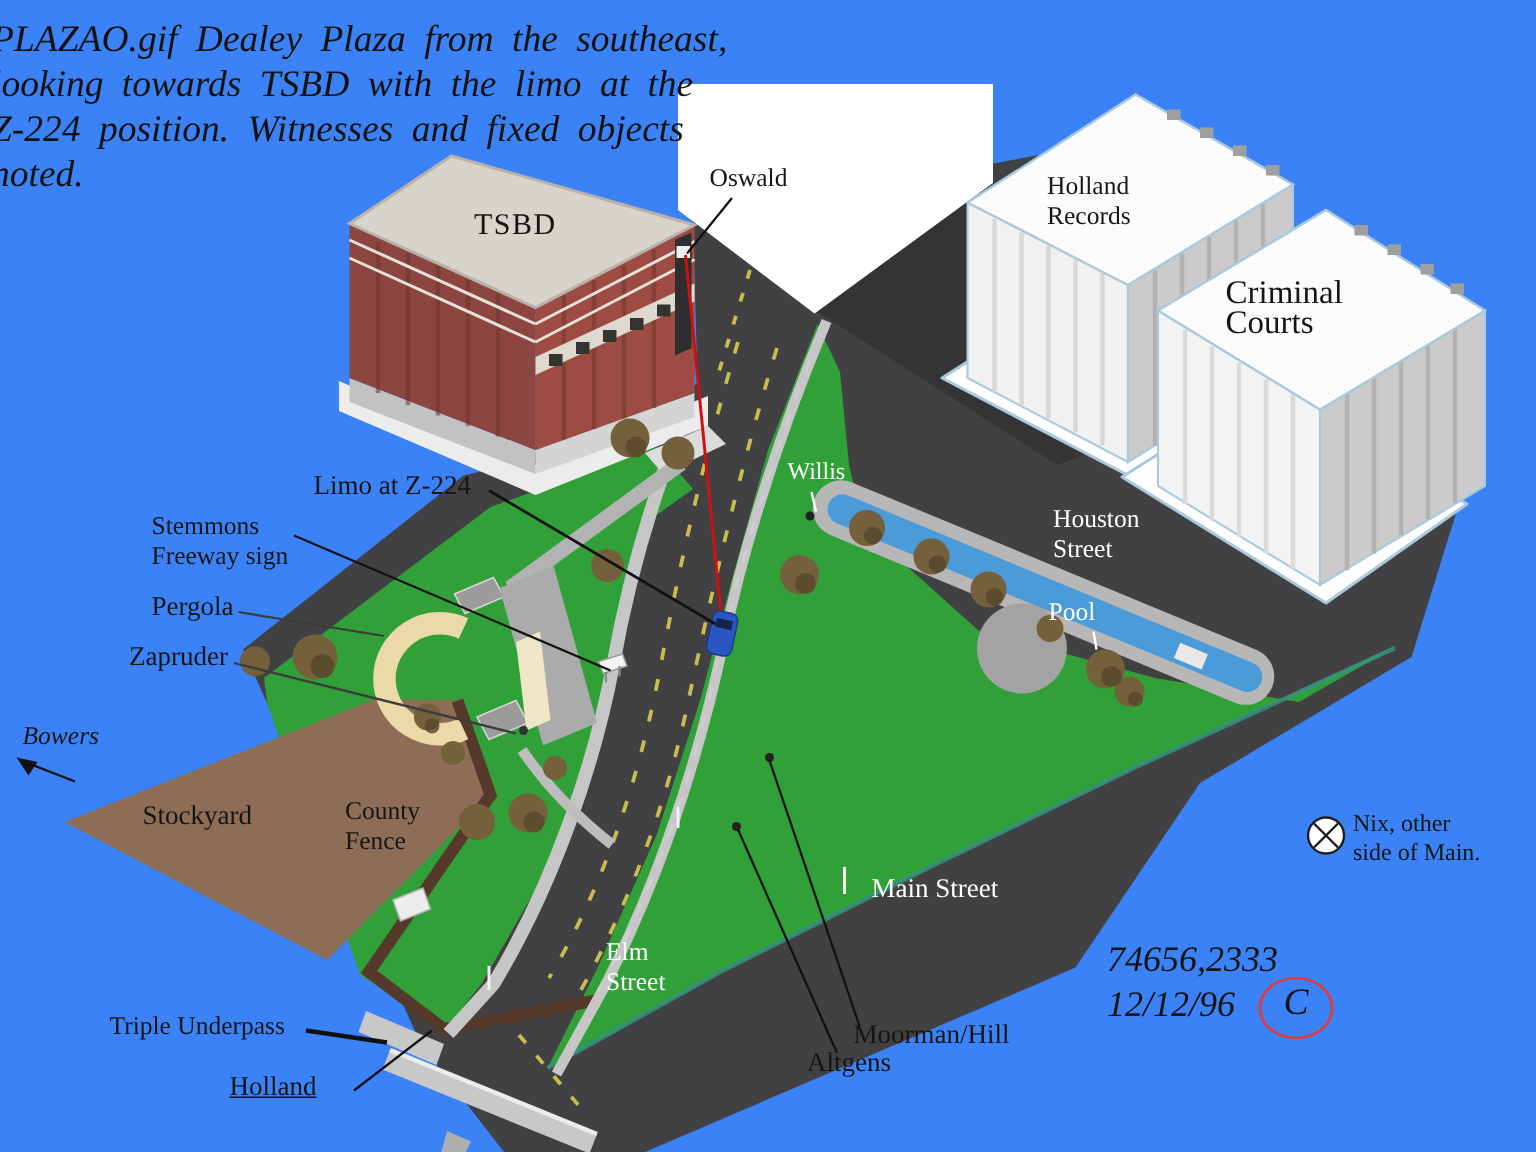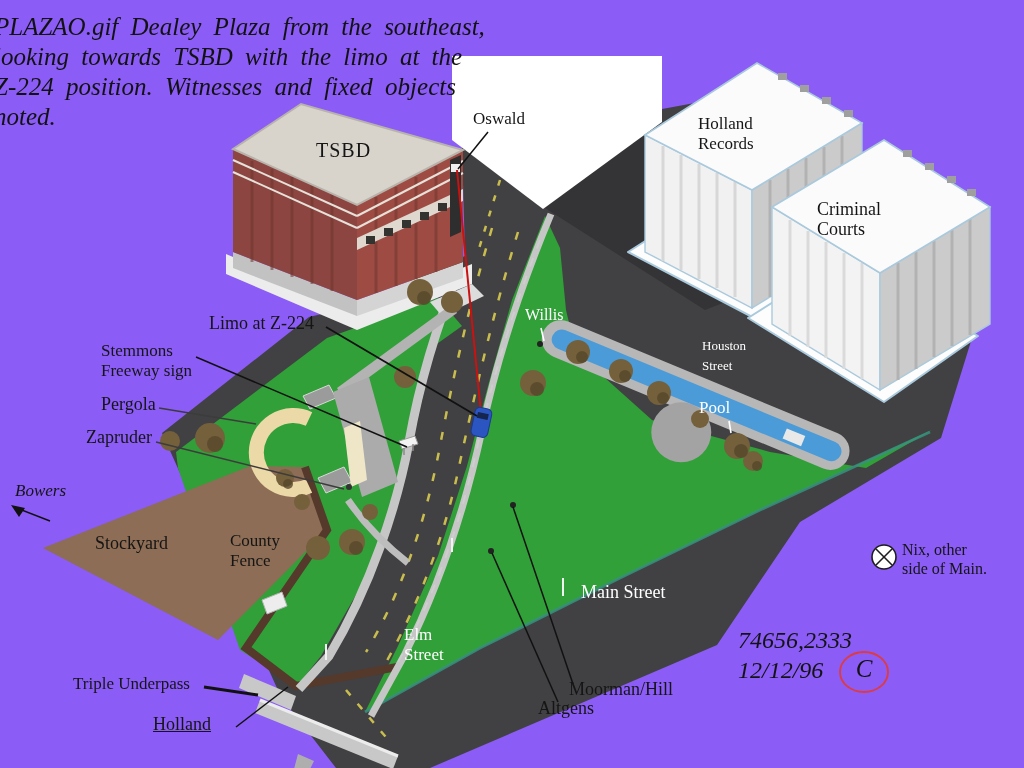--- a/index.html
+++ b/index.html
@@ -1,16 +1,16 @@
 <!DOCTYPE html>
 <html><head>
 <meta charset="utf-8">
 <style>
   html,body{margin:0;padding:0;background:#ffffff;}
-  #stage{position:relative;width:1024px;height:768px;overflow:hidden;background:#8b5cf6;
+  #stage{position:relative;width:1024px;height:768px;overflow:hidden;background:#3b82f6;
          font-family:"Liberation Serif", serif;}
   #scene{position:absolute;left:0;top:0;}
   .lbl{position:absolute;color:#151515;white-space:nowrap;line-height:1.08;}
   .lbl.white{color:#ffffff;}
   .cap{position:absolute;left:-6px;top:12px;font-style:italic;font-size:25px;line-height:30px;
        word-spacing:6px;color:#121212;}
   .sig{position:absolute;font-style:italic;font-size:24px;color:#131313;word-spacing:6px;}
   .two{line-height:20px;}
 </style>
 </head>
@@ -248,21 +248,21 @@
   <div>noted.</div>
 </div>
 
 <div class="lbl" style="left:316px;top:140px;font-size:20px;letter-spacing:1px;">TSBD</div>
 <div class="lbl" style="left:473px;top:110px;font-size:17px;">Oswald</div>
 
 <div class="lbl two" style="left:698px;top:114px;font-size:17px;">
   <div>Holland</div>
   <div>Records</div>
 </div>
-<div class="lbl two" style="left:817px;top:199px;font-size:18px;">
+<div class="lbl two" style="left:817px;top:185px;font-size:22px;">
   <div>Criminal</div>
   <div>Courts</div>
 </div>
 
 <div class="lbl" style="left:209px;top:314px;font-size:18px;">Limo at Z-224</div>
 <div class="lbl two" style="left:101px;top:341px;font-size:17px;">
   <div>Stemmons</div>
   <div>Freeway sign</div>
 </div>
 <div class="lbl" style="left:101px;top:395px;font-size:18px;">Pergola</div>
@@ -272,21 +272,21 @@
 <div class="lbl two" style="left:230px;top:531px;font-size:17px;">
   <div>County</div>
   <div>Fence</div>
 </div>
 <div class="lbl" style="left:73px;top:675px;font-size:17px;">Triple Underpass</div>
 <div class="lbl" style="left:153px;top:715px;font-size:18px;text-decoration:underline;">Holland</div>
 <div class="lbl" style="left:569px;top:680px;font-size:18px;">Moorman/Hill</div>
 <div class="lbl" style="left:538px;top:699px;font-size:18px;">Altgens</div>
 
 <div class="lbl white" style="left:525px;top:306px;font-size:16px;">Willis</div>
-<div class="lbl white two" style="left:702px;top:336px;font-size:13px;">
+<div class="lbl white two" style="left:702px;top:336px;font-size:17px;">
   <div>Houston</div>
   <div>Street</div>
 </div>
 <div class="lbl white" style="left:699px;top:399px;font-size:17px;">Pool</div>
 <div class="lbl white" style="left:581px;top:583px;font-size:18px;">Main Street</div>
 <div class="lbl white two" style="left:404px;top:605px;font-size:17px;margin-top:20px;">
   <div>Elm</div>
   <div>Street</div>
 </div>
 

